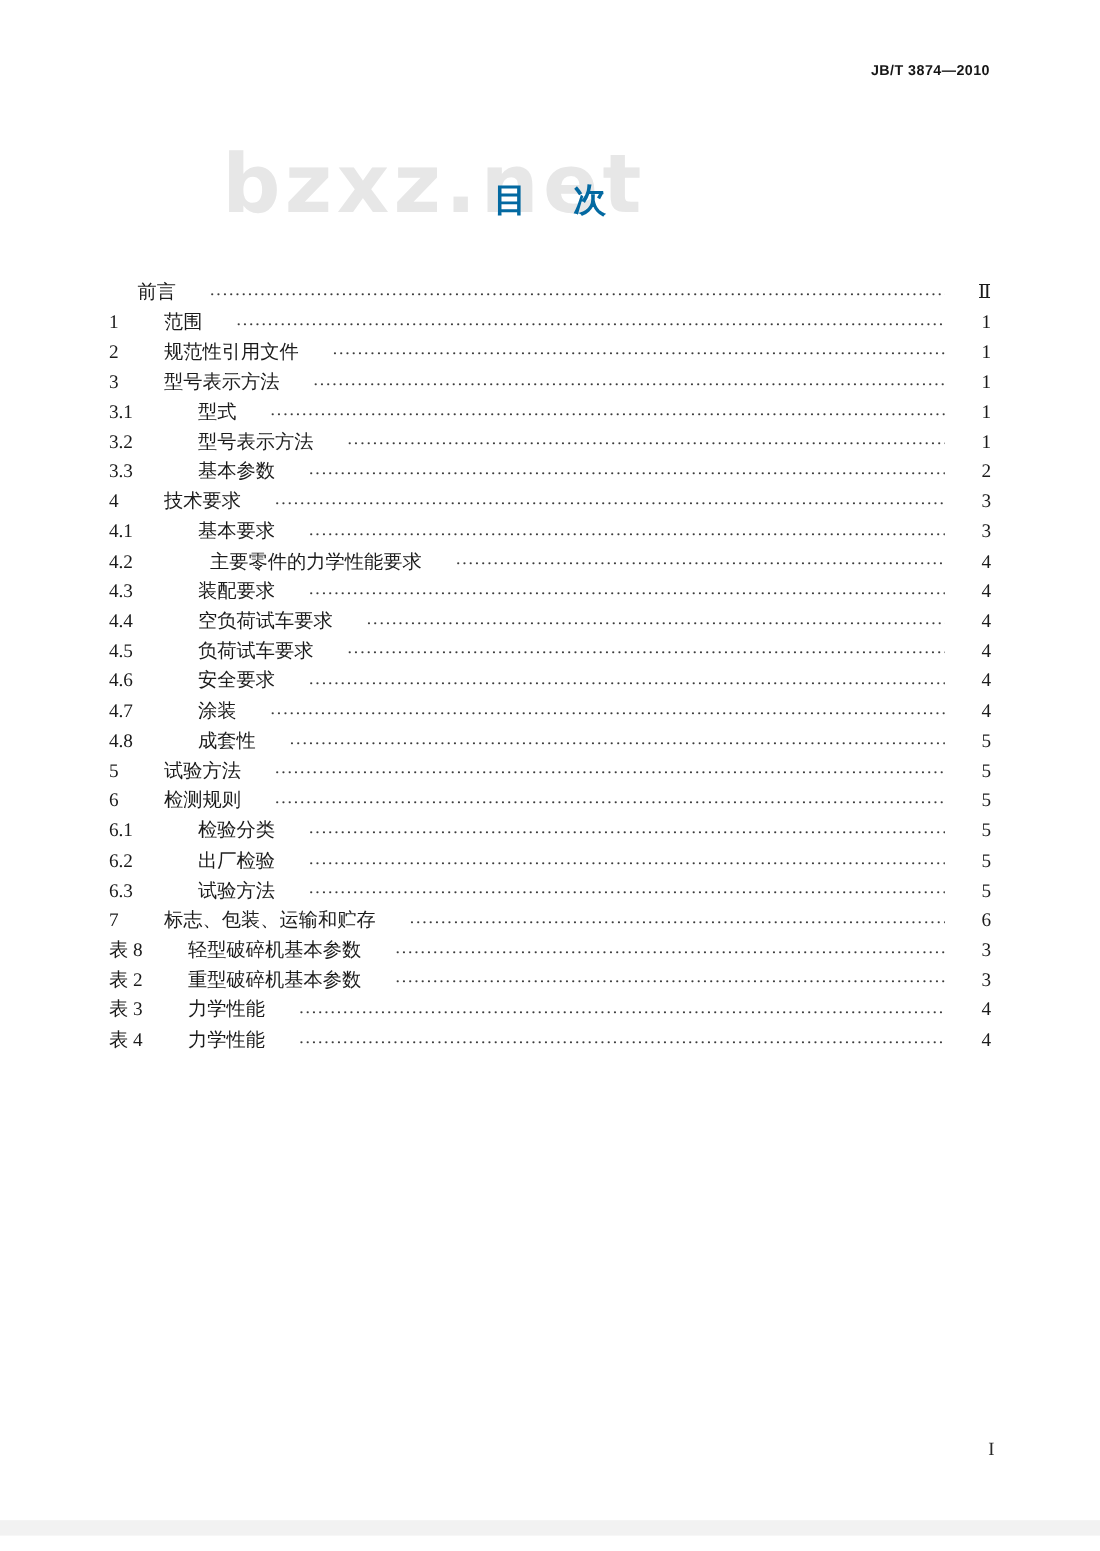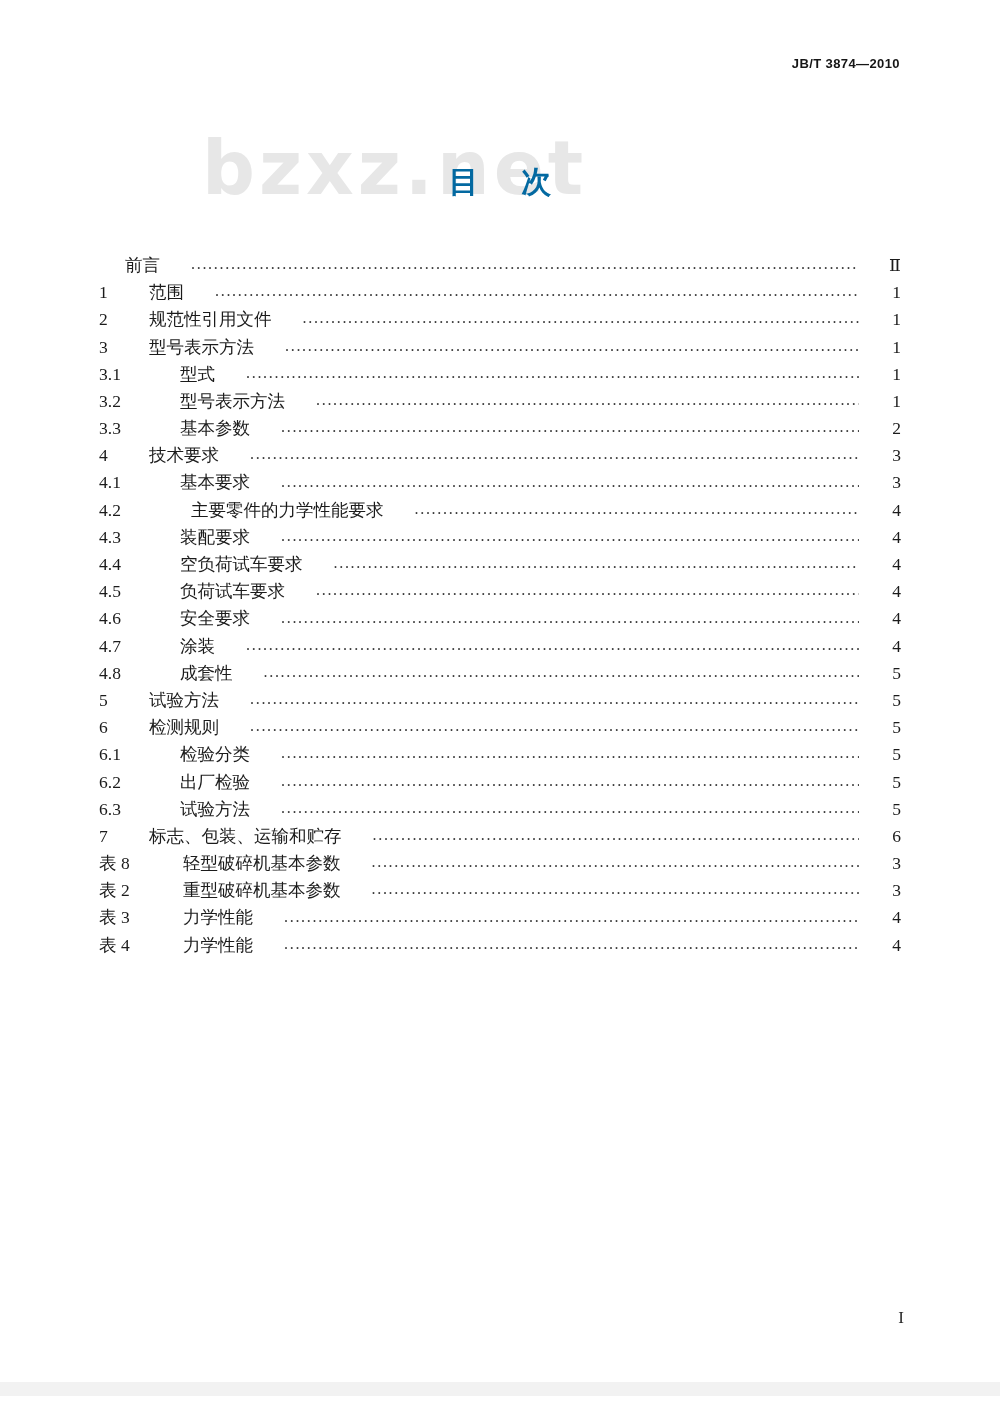--- a/index.html
+++ b/index.html
@@ -92,21 +92,21 @@
   .lvl-2 .toc-num { width: 32px; }
   .lvl-t .toc-num { width: 42px; }
 
   .toc-label {
     flex: 0 0 auto;
     padding-right: 5px;
   }
 
   .lvl-1 .toc-label { margin-left: 0px; margin-top: 38px; }
   .lvl-2 .toc-label { margin-left: 23px; }
-  .lvl-t .toc-label { margin-left: 16px; }
+  .lvl-t .toc-label { margin-left: 4px; }
   .extra-indent .toc-label { margin-left: 34px; }
 
   .toc-dots {
     flex: 1 1 auto;
     overflow: hidden;
     position: relative;
     height: 1em;
   }
   .toc-dots::after {
     content: "......................................................................................................................................................................................................................................";

